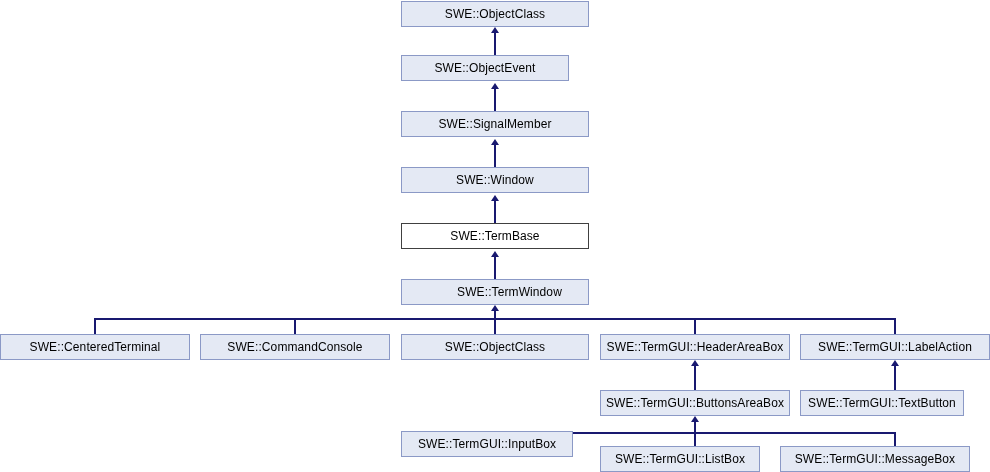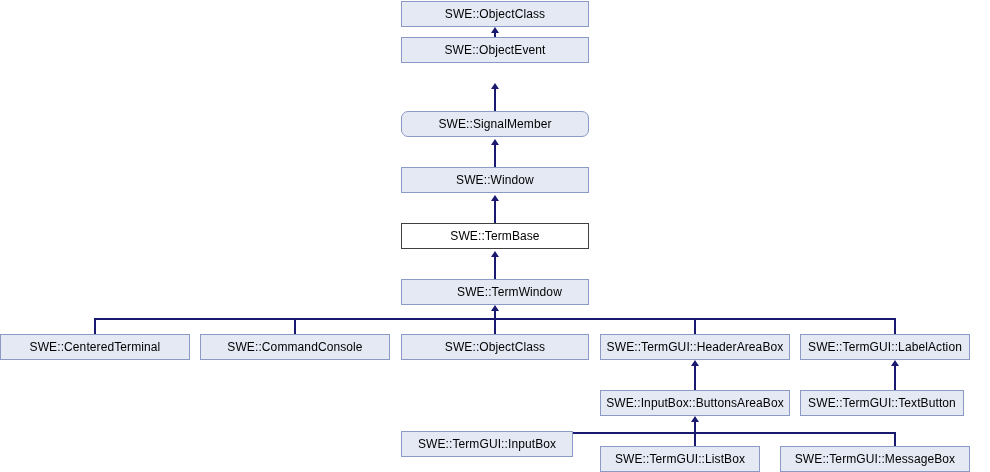--- a/index.html
+++ b/index.html
@@ -96,25 +96,25 @@
   <div class="edge-h" style="left:487px; top:432px; width:409px;"></div>
 
   <div class="edge-v" style="left:486px; top:432px; height:14px;"></div>
   <div class="edge-v" style="left:694px; top:432px; height:14px;"></div>
   <div class="edge-v" style="left:894px; top:432px; height:14px;"></div>
 
   <div class="node" style="left:401px; top:1px; width:188px;">
     <span class="label">SWE::ObjectClass</span>
   </div>
 
-  <div class="node" style="left:401px; top:37px; width:188px;">
+  <div class="node" style="left:401px; top:55px; width:168px;">
     <span class="label">SWE::ObjectEvent</span>
   </div>
 
-  <div class="node" style="left:401px; top:111px; width:188px;border-radius:7px;">
+  <div class="node" style="left:401px; top:111px; width:188px;">
     <span class="label">SWE::SignalMember</span>
   </div>
 
   <div class="node" style="left:401px; top:167px; width:188px;">
     <span class="label">SWE::Window</span>
   </div>
 
   <div class="node current" style="left:401px; top:223px; width:188px;">
     <span class="label">SWE::TermBase</span>
   </div>
@@ -132,26 +132,26 @@
   </div>
 
   <div class="node" style="left:401px; top:334px; width:188px;">
     <span class="label">SWE::ObjectClass</span>
   </div>
 
   <div class="node" style="left:600px; top:334px; width:190px;">
     <span class="label">SWE::TermGUI::HeaderAreaBox</span>
   </div>
 
-  <div class="node" style="left:800px; top:334px; width:170px;">
+  <div class="node" style="left:800px; top:334px; width:190px;">
     <span class="label">SWE::TermGUI::LabelAction</span>
   </div>
 
   <div class="node" style="left:600px; top:390px; width:190px;">
-    <span class="label">SWE::InputBox::ButtonsAreaBox</span>
+    <span class="label">SWE::TermGUI::ButtonsAreaBox</span>
   </div>
 
   <div class="node" style="left:800px; top:390px; width:164px;">
     <span class="label">SWE::TermGUI::TextButton</span>
   </div>
 
   <div class="node" style="left:401px; top:431px; width:172px;">
     <span class="label">SWE::TermGUI::InputBox</span>
   </div>
 

